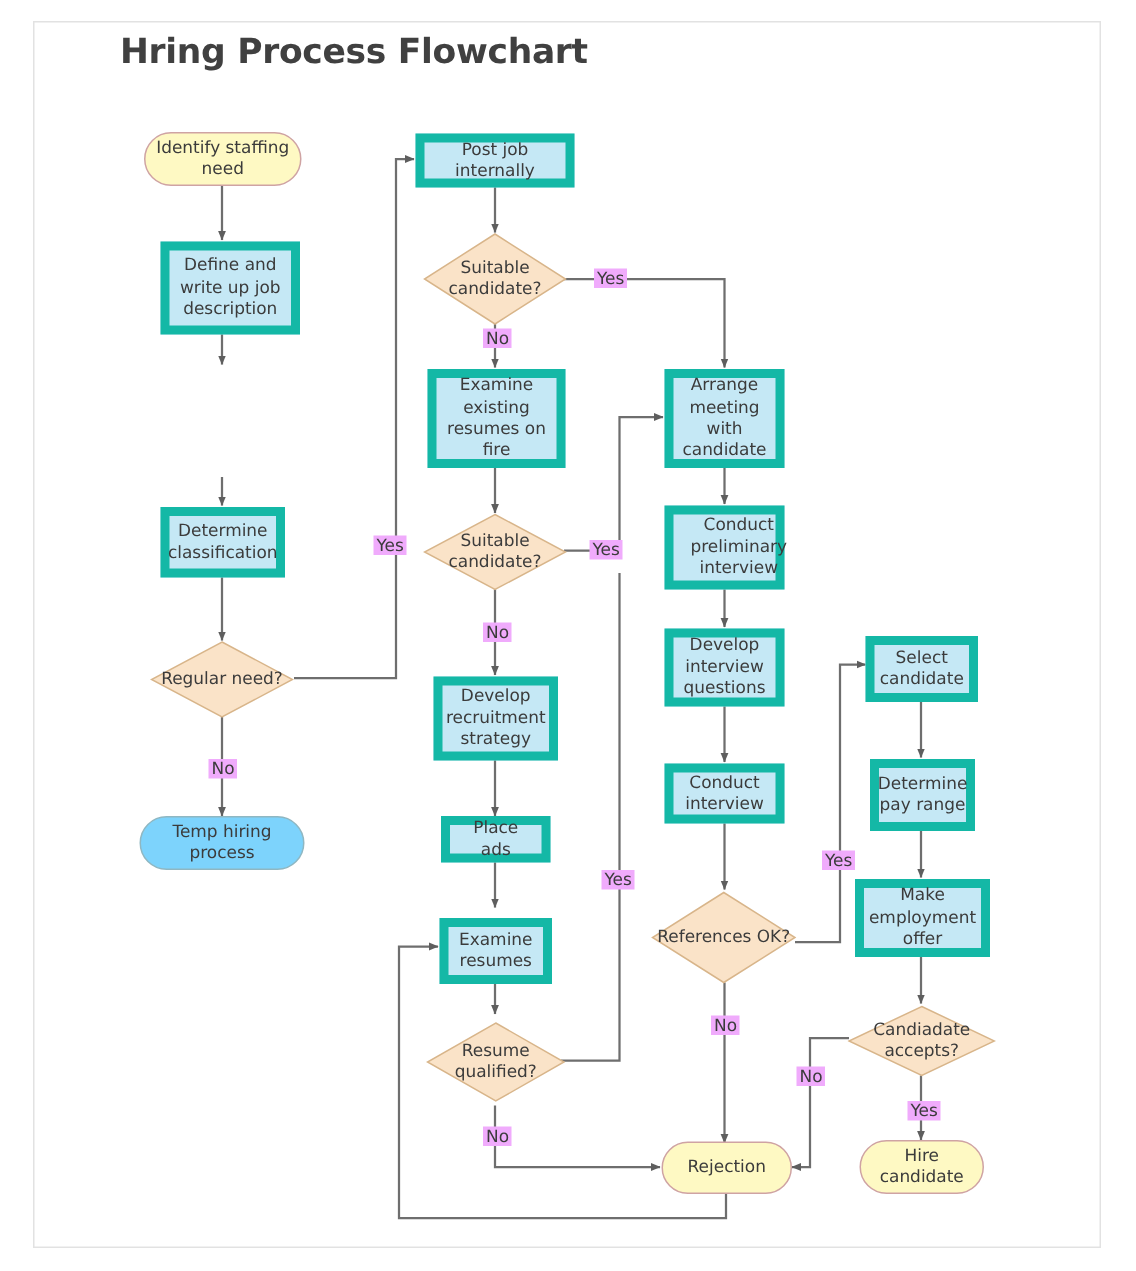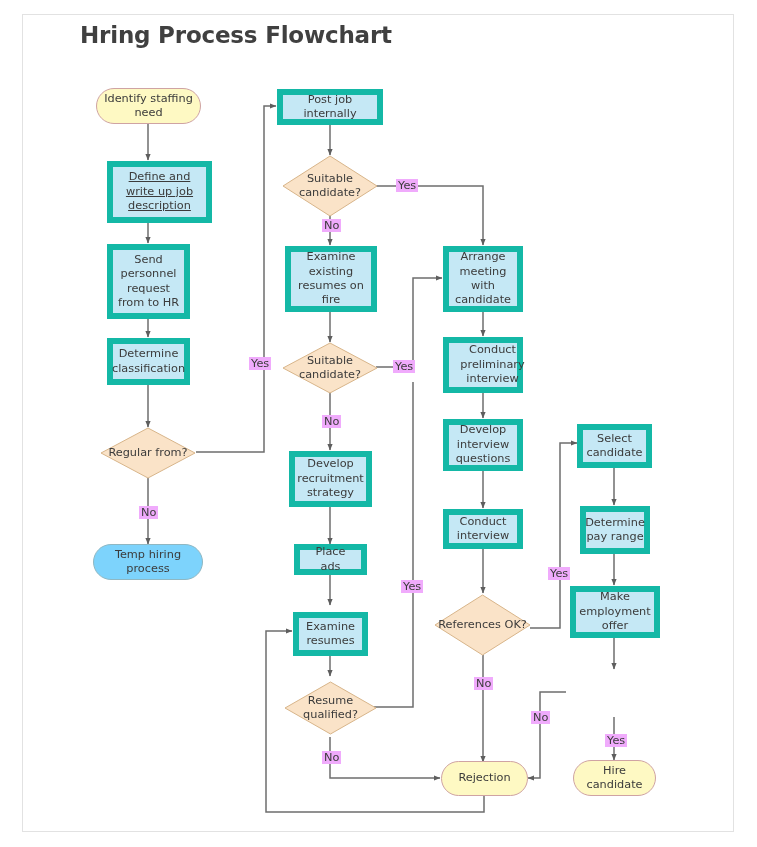--- a/index.html
+++ b/index.html
@@ -79,37 +79,34 @@
       <path d="M566,692 L540,692 L540,778 L528,778"></path>
 
       <path d="M484,796 L484,812 L266,812 L266,631 L292,631"></path>
     </g>
   </svg>
 
   <div class="node term" style="left:96px;top:88px;width:105px;height:36px;">
     <span>Identify staffing need</span>
   </div>
 
-  <div class="node proc" style="left:107px;top:161px;width:105px;height:62px;text-decoration:underline;">
+  <div class="node proc" style="left:107px;top:161px;width:93px;height:62px;">
     <span>Define and write up job description</span>
   </div>
 
-  <div class="node proc" style="left:107px;top:244px;width:83px;height:75px;">
-    <span>Send personnel request from to HR</span>
-  </div>
 
   <div class="node proc" style="left:107px;top:338px;width:83px;height:47px;">
     <span>Determine classification</span>
   </div>
 
   <div class="diamond-wrap" style="left:100px;top:427px;width:96px;height:52px;">
     <svg width="96" height="52" viewBox="0 0 96 52">
       <polygon points="48,1 95,26 48,51 1,26" fill="#fae3c8" stroke="#d8b58a" stroke-width="1"></polygon>
     </svg>
-    <div class="diamond-label">Regular from?</div>
+    <div class="diamond-label">Regular need?</div>
   </div>
 
   <div class="node term-blue" style="left:93px;top:544px;width:110px;height:36px;">
     <span>Temp hiring process</span>
   </div>
 
   <div class="node proc" style="left:277px;top:89px;width:106px;height:36px;">
     <span>Post job internally</span>
   </div>
 
@@ -178,20 +175,26 @@
   </div>
 
   <div class="node proc" style="left:580px;top:506px;width:70px;height:48px;">
     <span>Determine pay range</span>
   </div>
 
   <div class="node proc" style="left:570px;top:586px;width:90px;height:52px;">
     <span>Make employment offer</span>
   </div>
 
+  <div class="diamond-wrap" style="left:565px;top:670px;width:99px;height:48px;">
+    <svg width="99" height="48" viewBox="0 0 99 48">
+      <polygon points="49.5,1 98,24 49.5,47 1,24" fill="#fae3c8" stroke="#d8b58a" stroke-width="1"></polygon>
+    </svg>
+    <div class="diamond-label">Candiadate accepts?</div>
+  </div>
 
   <div class="node term" style="left:573px;top:760px;width:83px;height:36px;">
     <span>Hire candidate</span>
   </div>
 
   <div class="node term" style="left:441px;top:761px;width:87px;height:35px;">
     <span>Rejection</span>
   </div>
 
   <div class="edge-label" style="left:249px;top:357px;">Yes</div>

